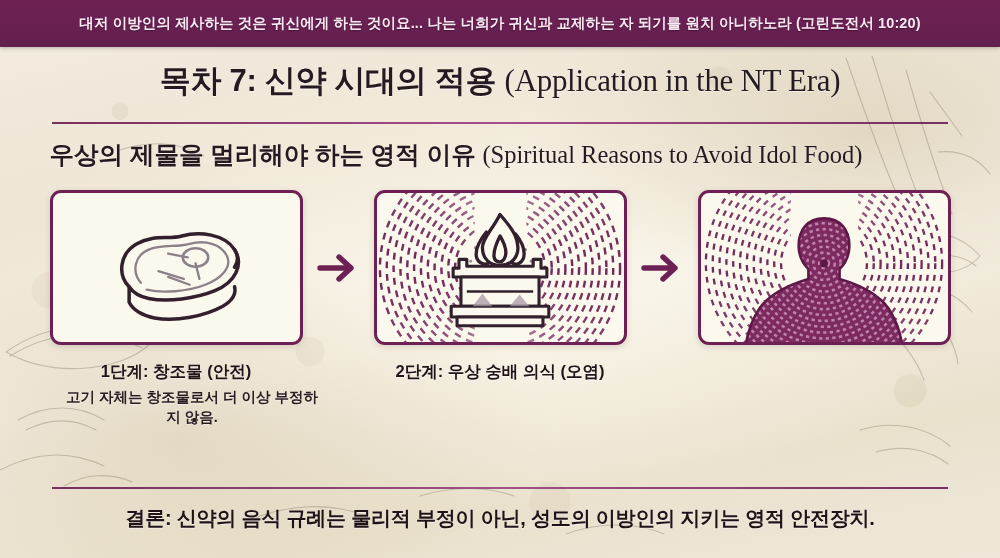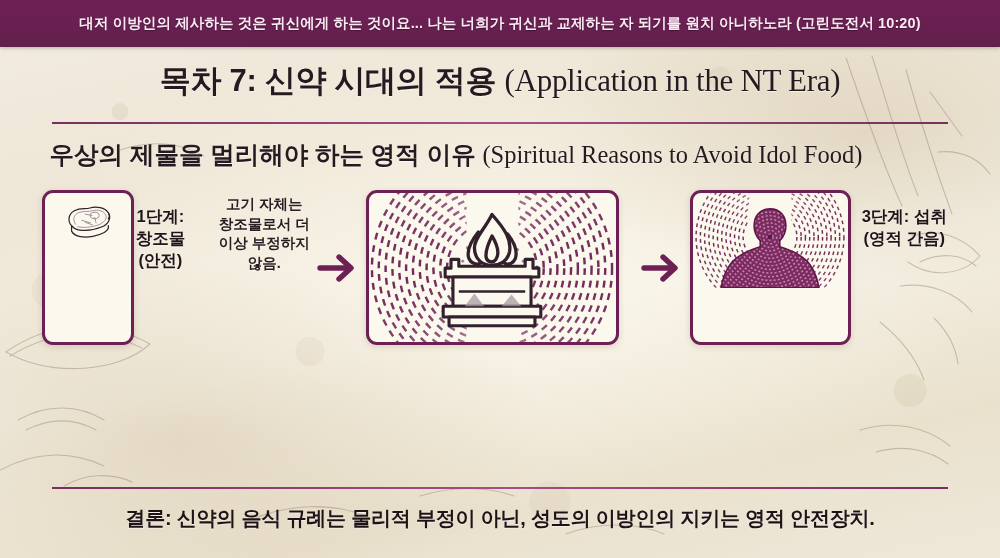--- a/index.html
+++ b/index.html
@@ -73,21 +73,21 @@
     text-shadow:0 1px 0 rgba(255,255,255,.5);
   }
   #subtitle .en{ font-family:"Liberation Serif","DejaVu Serif",serif; font-weight:400; }
 
   
   #steps{
     position:absolute; left:0; top:190px; width:1000px; height:290px;
     display:flex; align-items:flex-start; justify-content:center;
     z-index:5;
   }
-  .step{ width:268px; display:flex; flex-direction:row; }
+  .step{ width:268px; display:flex; flex-direction:column; align-items:center; }
 
   .panel{
     position:relative;
     width:253px; height:155px;
     border:3px solid #6d2053;
     border-radius:11px;
     background:#fbf8ee;
     overflow:hidden;
     box-shadow:0 2px 6px rgba(90,60,40,.17);
   }
@@ -276,20 +276,21 @@
                      C 119 60, 122 52, 126 44 Z"></path>
           </g>
           <g fill="#32202c" opacity=".5">
             <circle cx="101" cy="56" r="1.7"></circle>
               <circle cx="152" cy="58" r="1.7"></circle>
             <circle cx="96" cy="70" r="1.5"></circle>
               <circle cx="158" cy="70" r="1.5"></circle>
           </g>
         </svg>
       </div>
+      <div class="step-title">2단계: 우상 숭배 의식 (오염)</div>
     </div>
 
     <div class="arrow">
       <svg width="44" height="34" viewBox="0 0 44 34">
         <g fill="none" stroke="#6d2053" stroke-width="5.4" stroke-linecap="round" stroke-linejoin="round">
           <line x1="4" y1="17" x2="34" y2="17"></line>
           <polyline points="23,6 35,17 23,28"></polyline>
         </g>
       </svg>
     </div>
@@ -372,21 +373,20 @@
                 <circle cx="126" cy="72" r="107"></circle>
             </g>
             <circle cx="126" cy="72" r="4" fill="#5d1846"></circle>
           </g>
           <path d="M126 26 C 143 26, 152 38, 152 54 C 152 64, 148 72, 142 78
                    L 142 88 C 162 94, 182 104, 192 118 C 200 130, 204 142, 206 155
                    L 46 155 C 48 142, 52 130, 60 118 C 70 104, 90 94, 110 88
                    L 110 78 C 104 72, 100 64, 100 54 C 100 38, 109 26, 126 26 Z" fill="none" stroke="#5d1846" stroke-width="2.6"></path>
         </svg>
       </div>
-      <div class="step-title">3단계: 섭취 (영적 간음)</div>
     </div>
 
   </div>
 
   <div class="rule" id="rule-bottom"></div>
 
   <div id="conclusion">결론: 신약의 음식 규례는 물리적 부정이 아닌, 성도의 이방인의 지키는 영적 안전장치.</div>
 
 </div>
 

